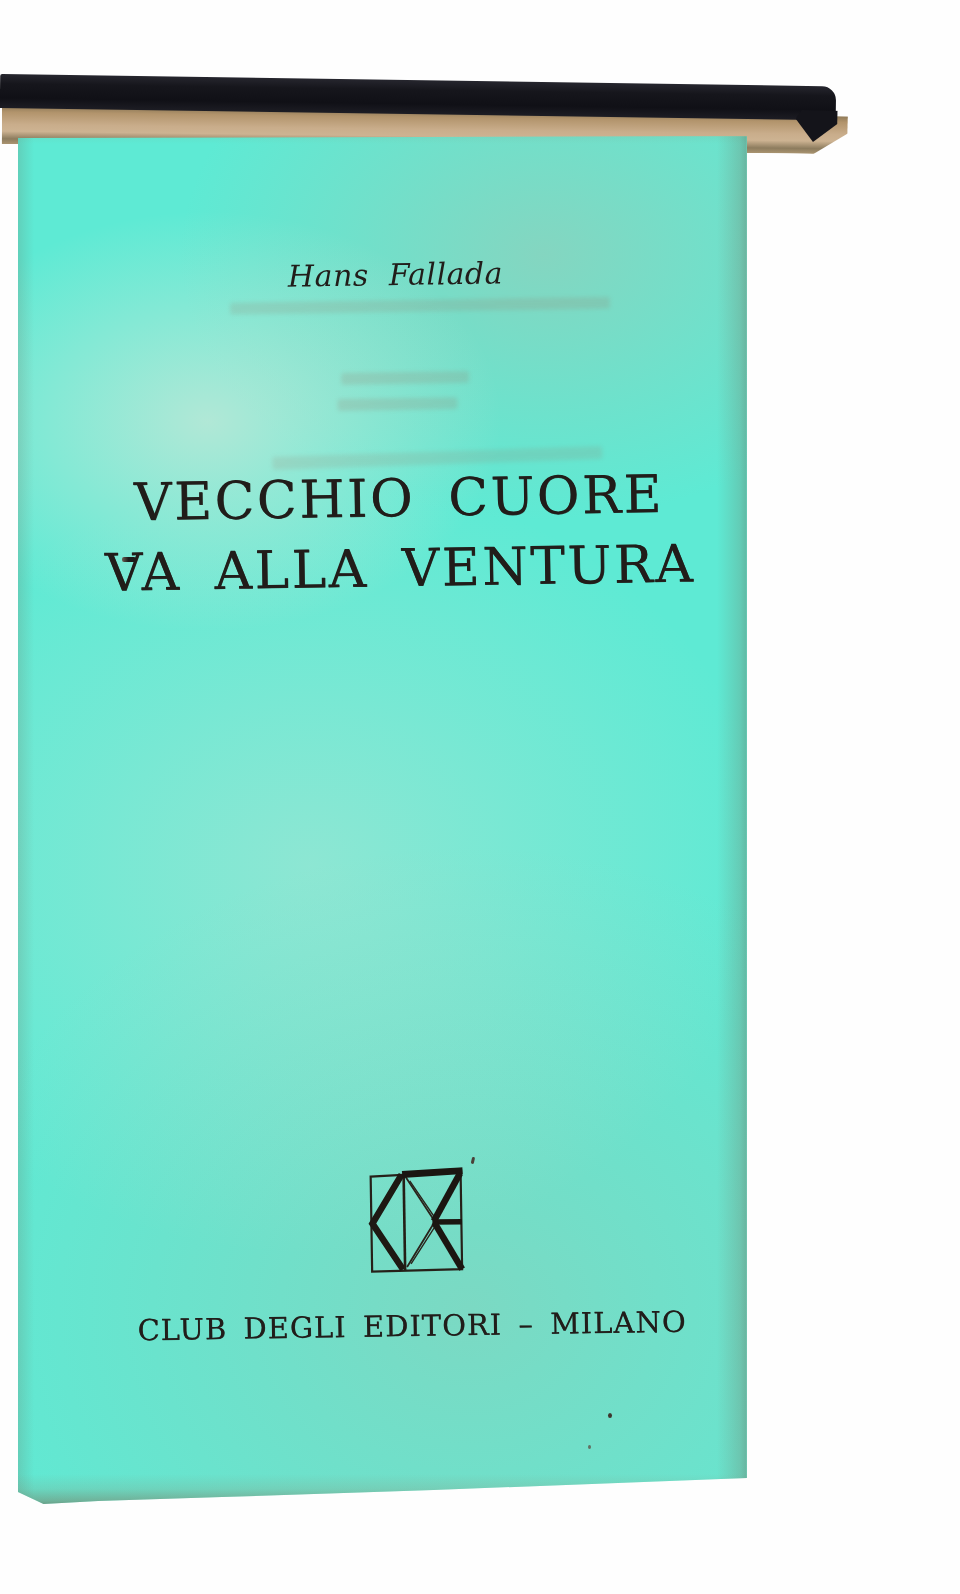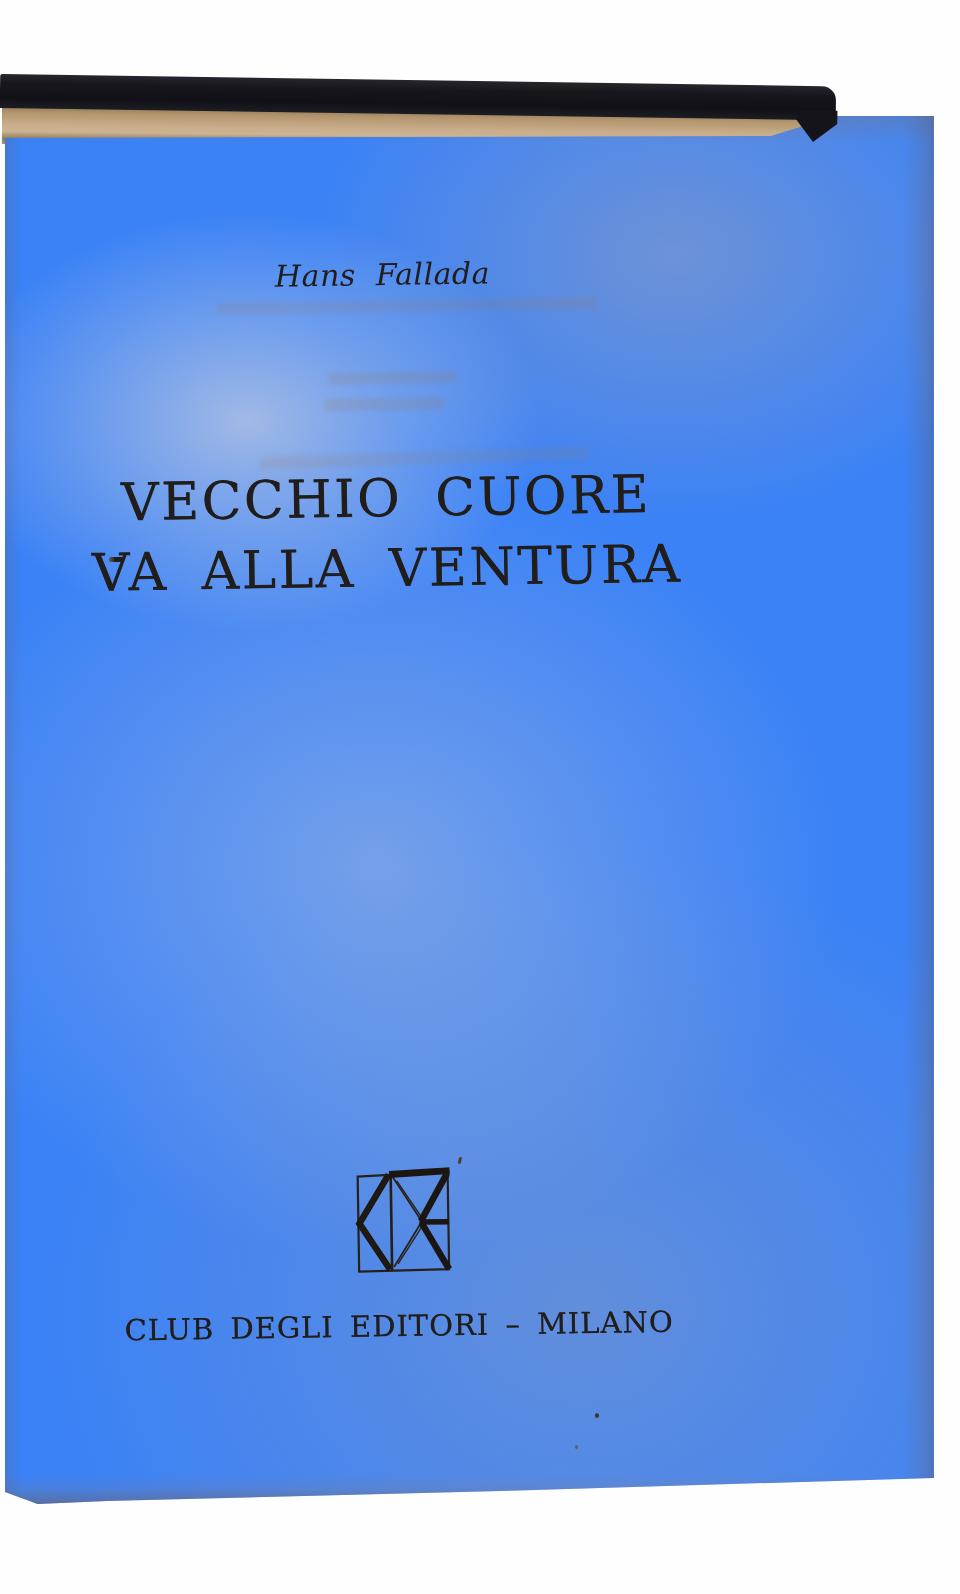--- a/index.html
+++ b/index.html
@@ -15,22 +15,22 @@
     background:#14141a;
     clip-path:polygon(14% 0,100% 0,100% 42%,42% 100%,0 28%);}
 
   
   .edge-strip{position:absolute;left:2px;top:106px;width:846px;height:38px;z-index:1;
     background:linear-gradient(180deg,#8f7a58 0%,#b2946c 16%,#c9ad8b 48%,#cdb392 66%,#8d7c5e 86%,#ab9571 100%);
     clip-path:polygon(0 0,100% 0,100% 45%,calc(100% - 34px) 100%,0 100%);
     transform:rotate(0.7deg);transform-origin:left top;}
 
   
-  .page{position:absolute;left:5px;top:116px;width:929px;height:1388px;z-index:2;
-    background:#3b82f6;
+  .page{position:absolute;left:18px;top:116px;width:729px;height:1388px;z-index:2;
+    background:#5eead4;
     clip-path:polygon(0 22px,766px 20px,830px 0,100% 0,
       100% calc(100% - 26px),57% calc(100% - 14px),28% calc(100% - 7px),
       11% calc(100% - 3px),3.5% 100%,0 calc(100% - 12px));}
   .paper-texture{position:absolute;inset:0;pointer-events:none;
     background:
       radial-gradient(420px 300px at 26% 22%,rgba(245,230,216,.55),rgba(245,230,216,0) 70%),
       radial-gradient(520px 380px at 72% 10%,rgba(203,176,156,.35),rgba(203,176,156,0) 70%),
       radial-gradient(620px 520px at 40% 54%,rgba(240,223,209,.32),rgba(240,223,209,0) 75%),
       radial-gradient(720px 620px at 62% 86%,rgba(199,173,151,.28),rgba(199,173,151,0) 75%);}
   .top-shade{position:absolute;left:0;right:0;top:0;height:28px;pointer-events:none;

